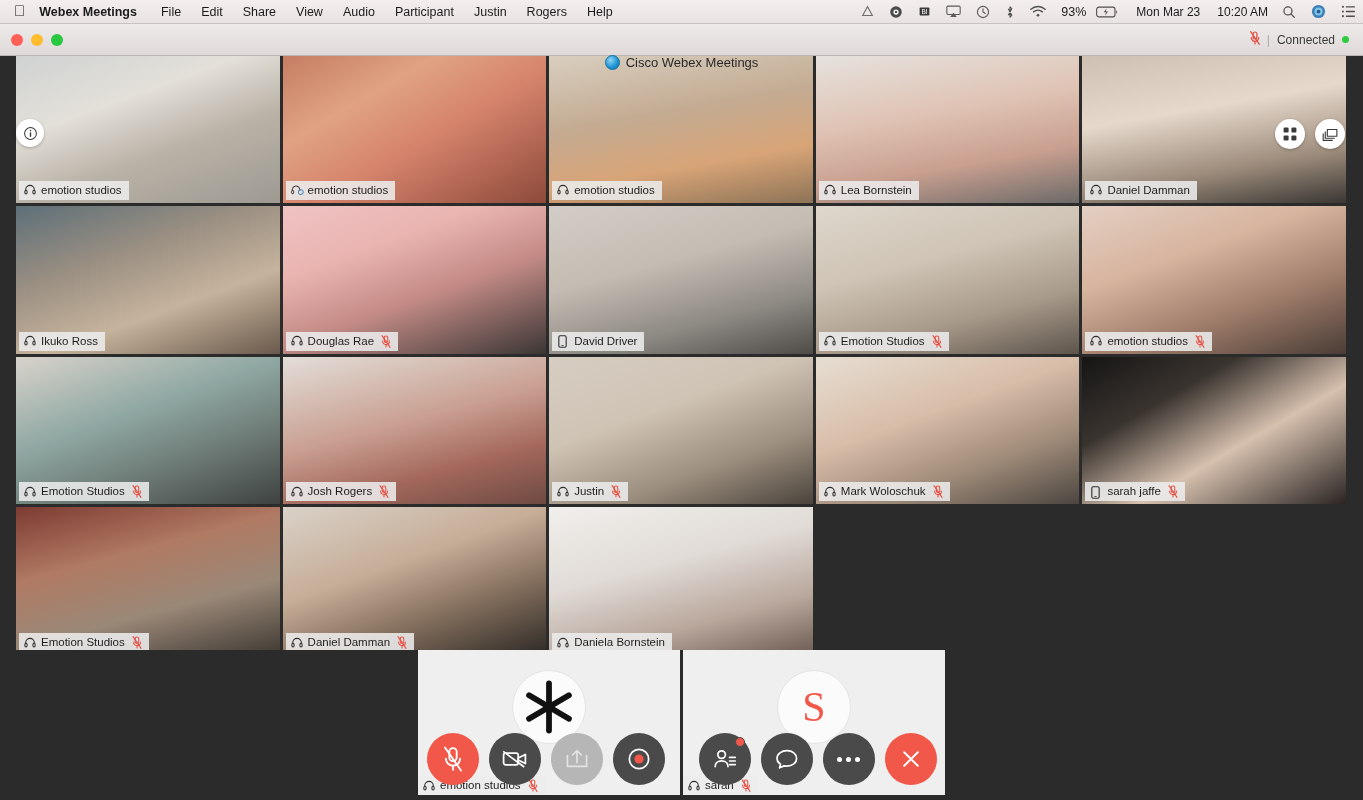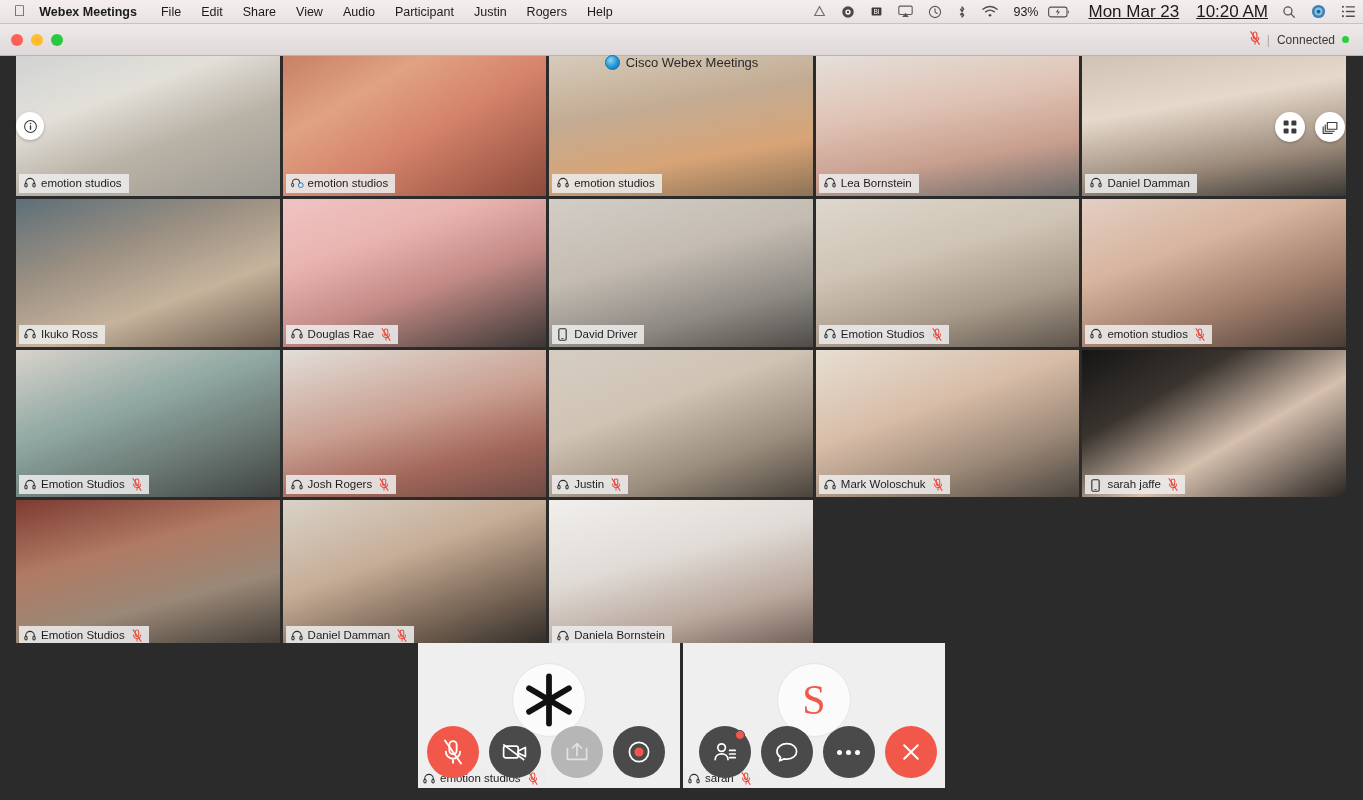--- a/index.html
+++ b/index.html
@@ -21,21 +21,21 @@
     font-size: 12.5px; color: #1b1b1b;
     z-index: 50;
   }
   .menubar-left { display: flex; align-items: center; height: 100%; }
   .apple-logo { padding: 0 14px 0 14px; font-size: 15px; line-height: 1; position: relative; top: -1px; }
   .menu-item { padding: 0 10px; height: 100%; display: flex; align-items: center; white-space: nowrap; }
   .menu-item.app-name { font-weight: bold; padding-left: 0; padding-right: 14px; }
   .menubar-right { margin-left: auto; display: flex; align-items: center; height: 100%; gap: 1px; }
   .status-item { padding: 0 7px; display: flex; align-items: center; height: 100%; font-size: 12.5px; }
   .status-item svg { display: block; }
-  .clock { padding: 0 6px 0 10px; font-size: 17px; white-space: nowrap; text-decoration: underline; }
+  .clock { padding: 0 6px 0 10px; font-size: 12px; white-space: nowrap; }
   .battery-pct { font-size: 12.5px; padding-right: 2px; }
 
   
   .titlebar {
     position: absolute; left: 0; top: 24px; width: 1363px; height: 32px;
     background: linear-gradient(#eeeaea, #dfd9d9);
     border-bottom: 1px solid #b9b3b3;
     display: flex; align-items: center;
     z-index: 45;
   }
@@ -56,21 +56,21 @@
   }
   .title-right {
     margin-left: auto; display: flex; align-items: center; gap: 7px;
     padding-right: 14px; font-size: 12px; color: #3a3a3a;
   }
   .title-sep { color: #aaa; }
   .conn-dot { width: 7px; height: 7px; border-radius: 50%; background: #2ecc3f; }
 
   
   .stage {
-    position: absolute; left: 0; top: 44px; width: 1363px; height: 744px;
+    position: absolute; left: 0; top: 51px; width: 1363px; height: 744px;
     background: #2b2b2b; overflow: hidden;
   }
   .grid {
     position: absolute; left: 16px; top: 4px;
     width: 1330px; height: 600px;
     display: grid;
     grid-template-columns: repeat(5, 1fr);
     grid-template-rows: repeat(4, 1fr);
     gap: 3px;
   }

